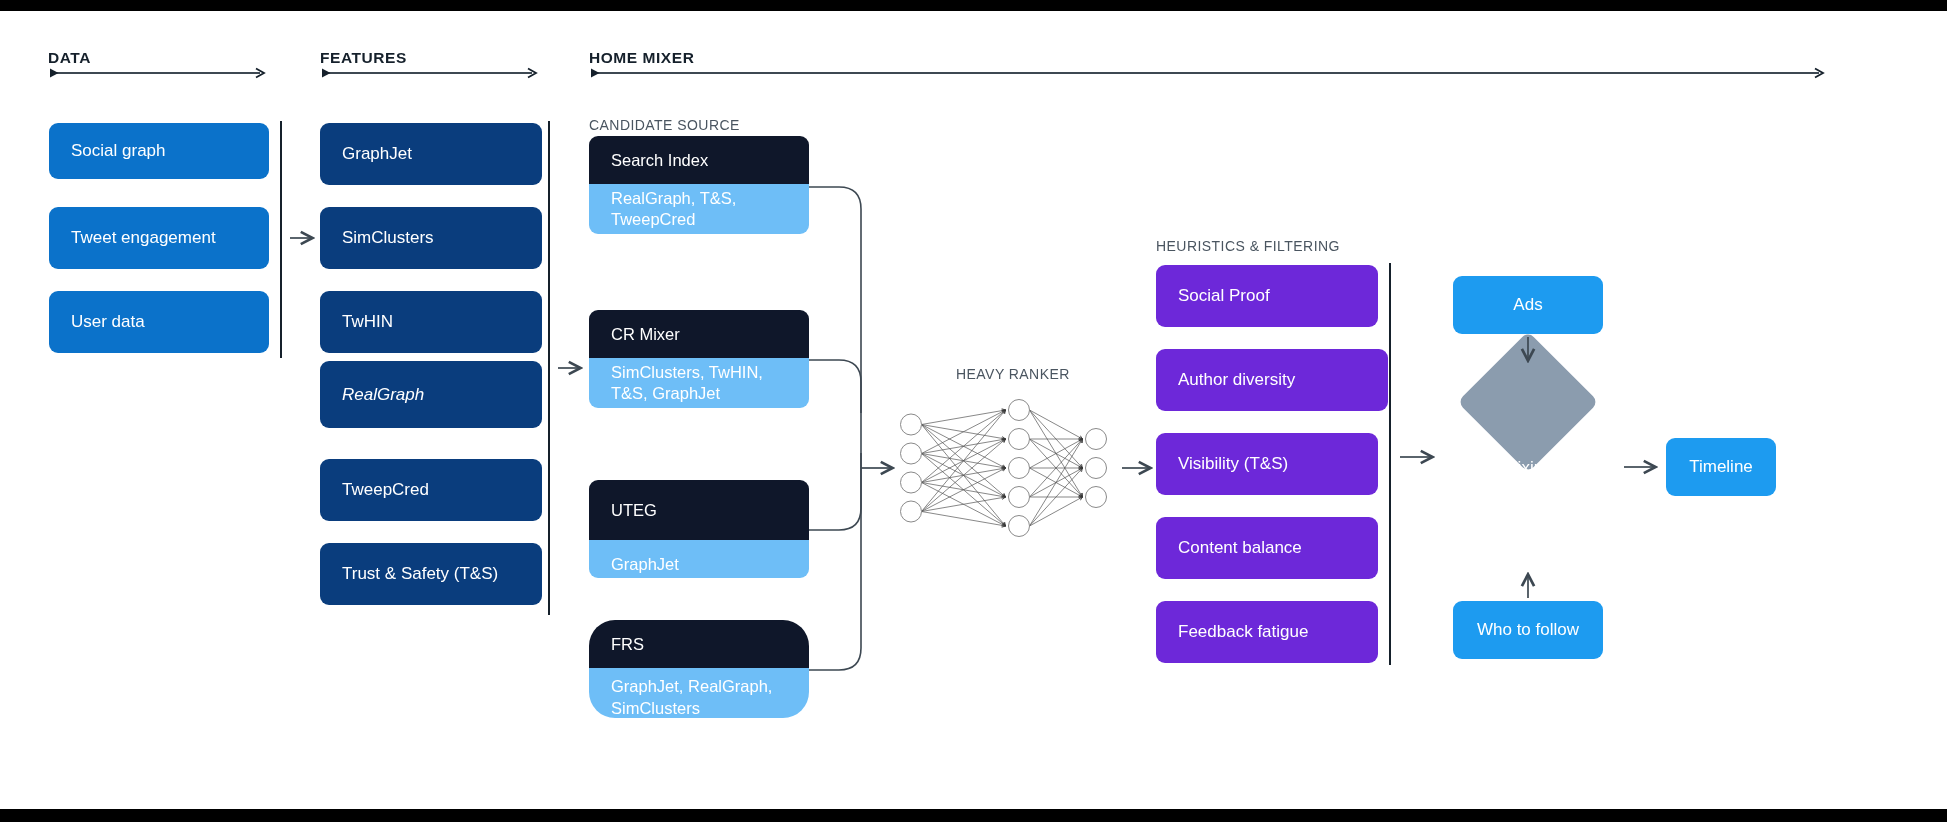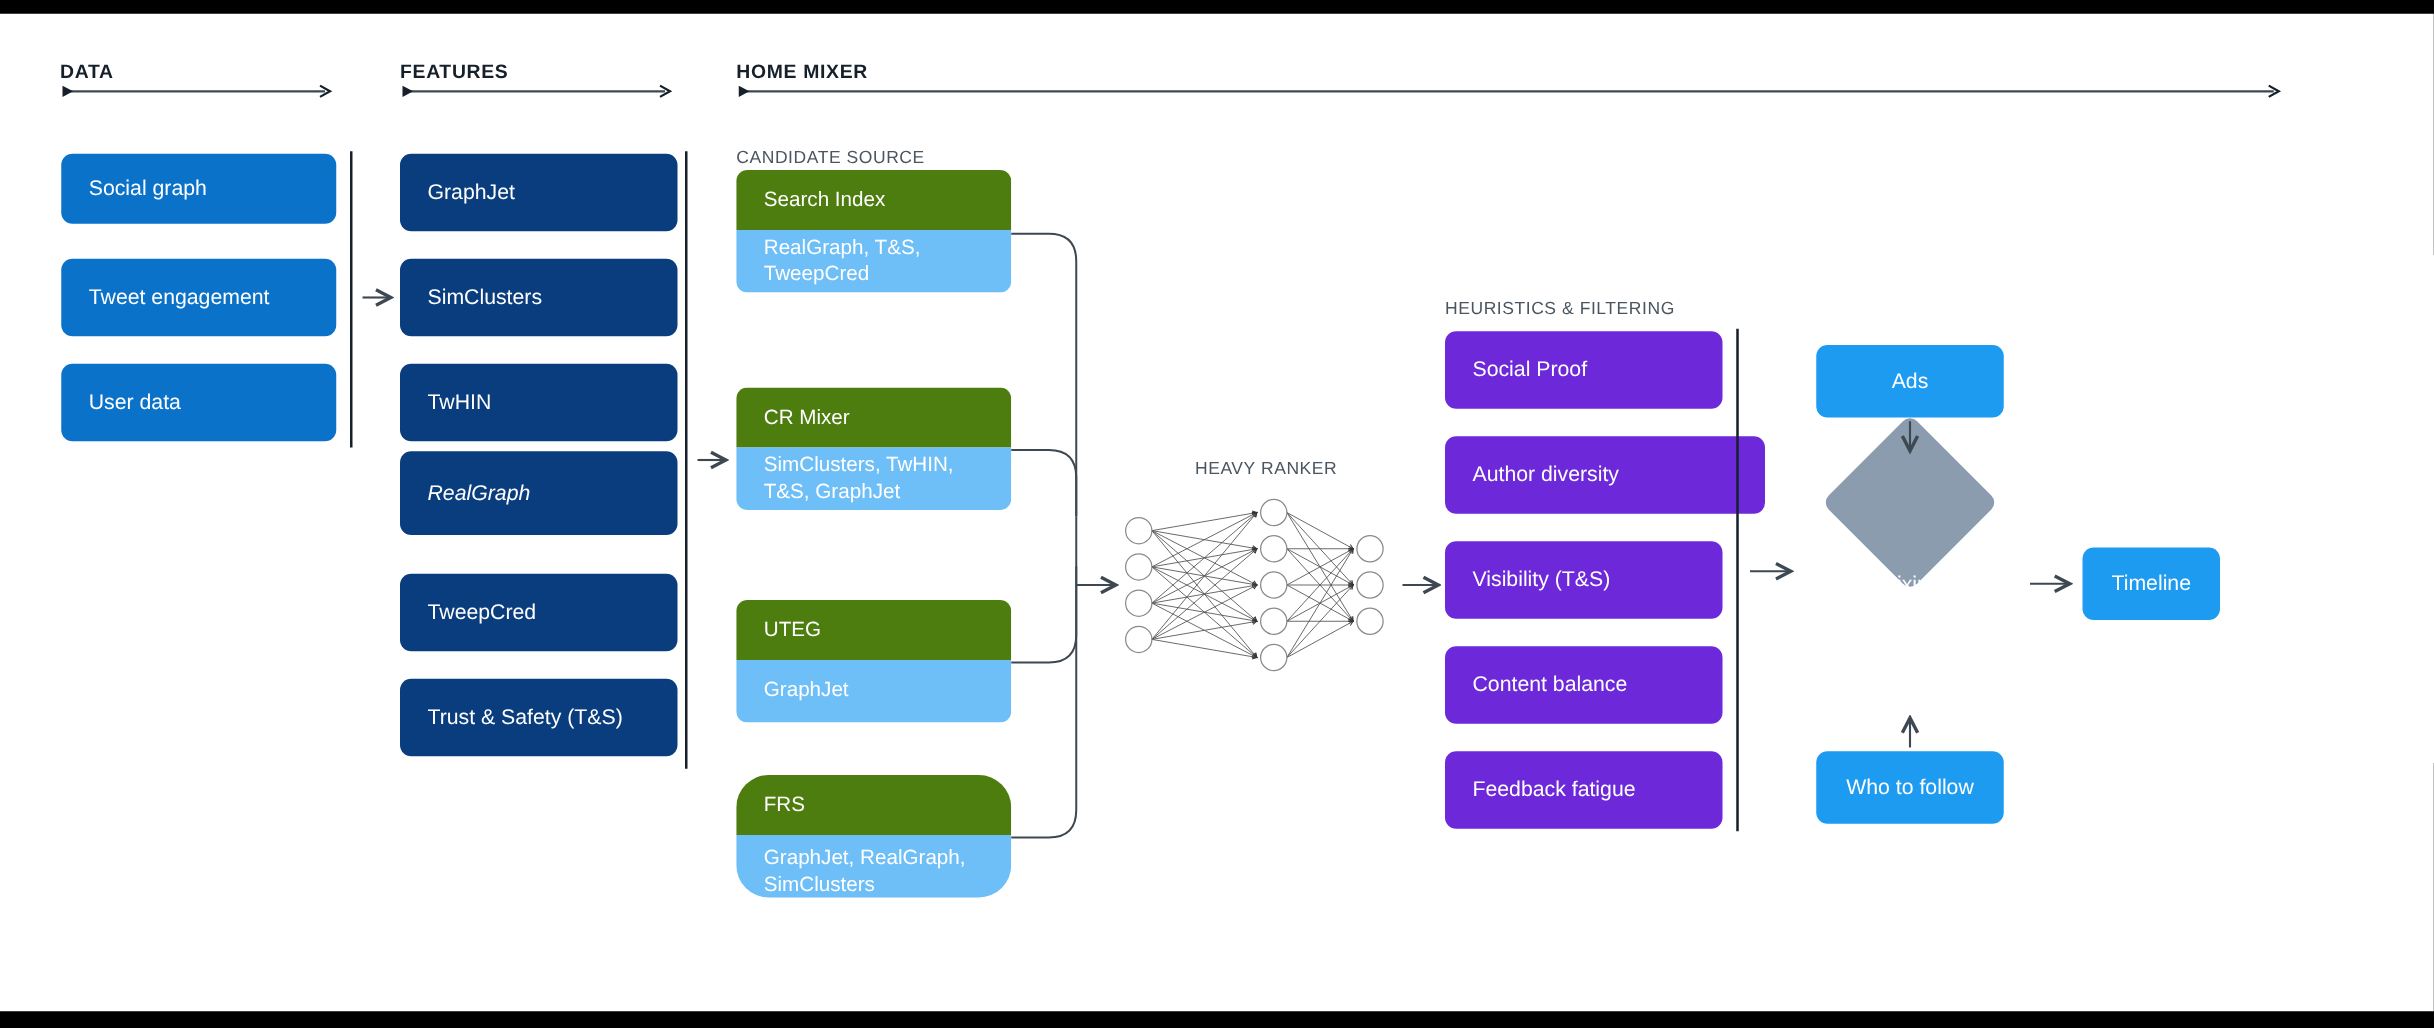--- a/index.html
+++ b/index.html
@@ -75,21 +75,21 @@
   .box.heur     { background: #6d28d9; }
   .box.plain    { background: #1d9bf0; }
 
   
   .cs-card {
     position: absolute;
     border-radius: 9px;
     overflow: hidden;
   }
   .cs-head {
-    background: #4d7c0f;
+    background: #0f172a;
     color: #ffffff;
     font-size: 16.5px;
     display: flex;
     align-items: center;
     padding-left: 22px;
     box-sizing: border-box;
   }
   .cs-body {
     background: #6ebef7;
     color: #ffffff;
@@ -213,34 +213,34 @@
 TweepCred</div>
   </div>
 
   <div class="cs-card" style="left:589px; top:299px; width:220px; height:98px;">
     <div class="cs-head" style="height:48px;">CR Mixer</div>
     <div class="cs-body" style="height:50px;">SimClusters, TwHIN,
 T&amp;S, GraphJet</div>
   </div>
 
   <div class="cs-card" style="left:589px; top:469px; width:220px; height:98px;">
-    <div class="cs-head" style="height:48px;">UTEG</div>
+    <div class="cs-head" style="height:60px;">UTEG</div>
     <div class="cs-body" style="height:50px;">GraphJet</div>
   </div>
 
   <div class="cs-card" style="left:589px; top:609px; width:220px; height:98px;border-radius:26px;">
     <div class="cs-head" style="height:48px;">FRS</div>
     <div class="cs-body" style="height:59px;">GraphJet, RealGraph,
 SimClusters</div>
   </div>
 
   <div class="box heur" style="left:1156px; top:254px; width:222px; height:62px;">
     <span>Social Proof</span>
   </div>
-  <div class="box heur" style="left:1156px; top:338px; width:256px; height:62px;">
+  <div class="box heur" style="left:1156px; top:338px; width:232px; height:62px;">
     <span>Author diversity</span>
   </div>
   <div class="box heur" style="left:1156px; top:422px; width:222px; height:62px;">
     <span>Visibility (T&amp;S)</span>
   </div>
   <div class="box heur" style="left:1156px; top:506px; width:222px; height:62px;">
     <span>Content balance</span>
   </div>
   <div class="box heur" style="left:1156px; top:590px; width:222px; height:62px;">
     <span>Feedback fatigue</span>

